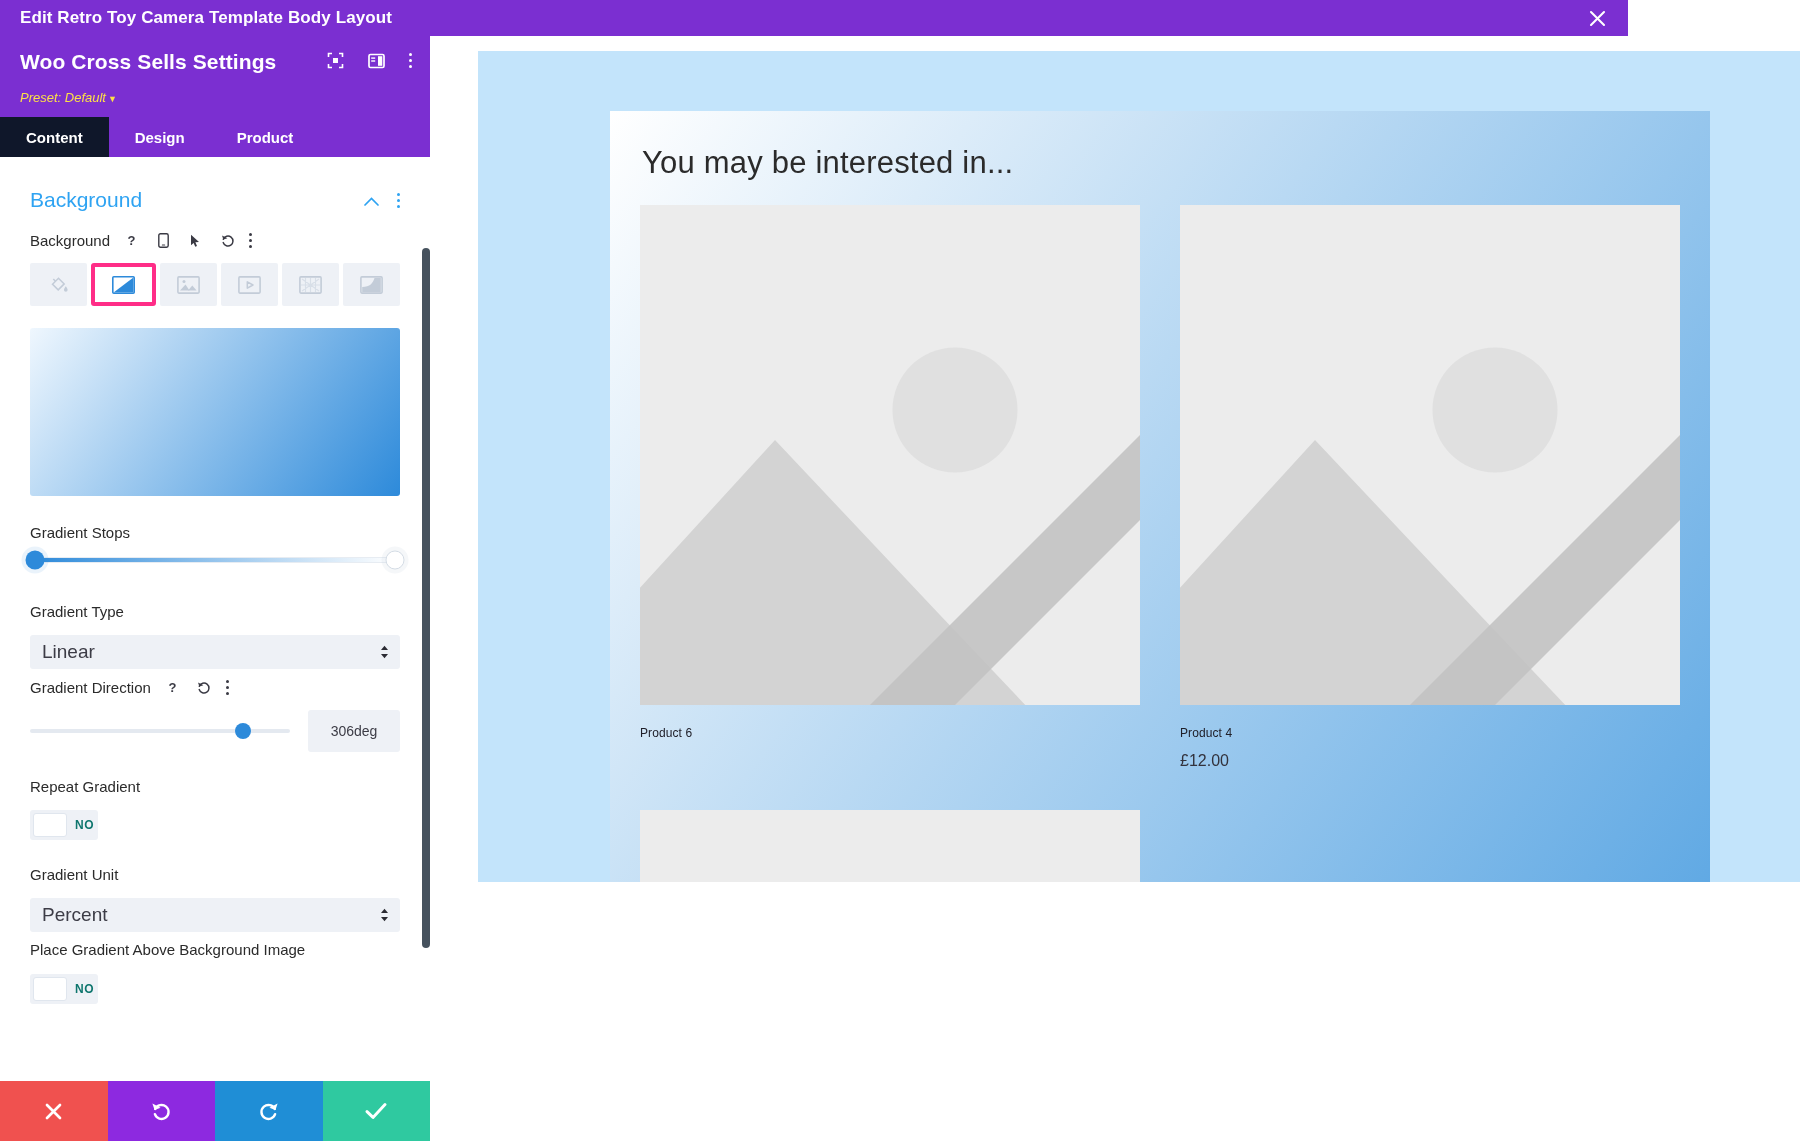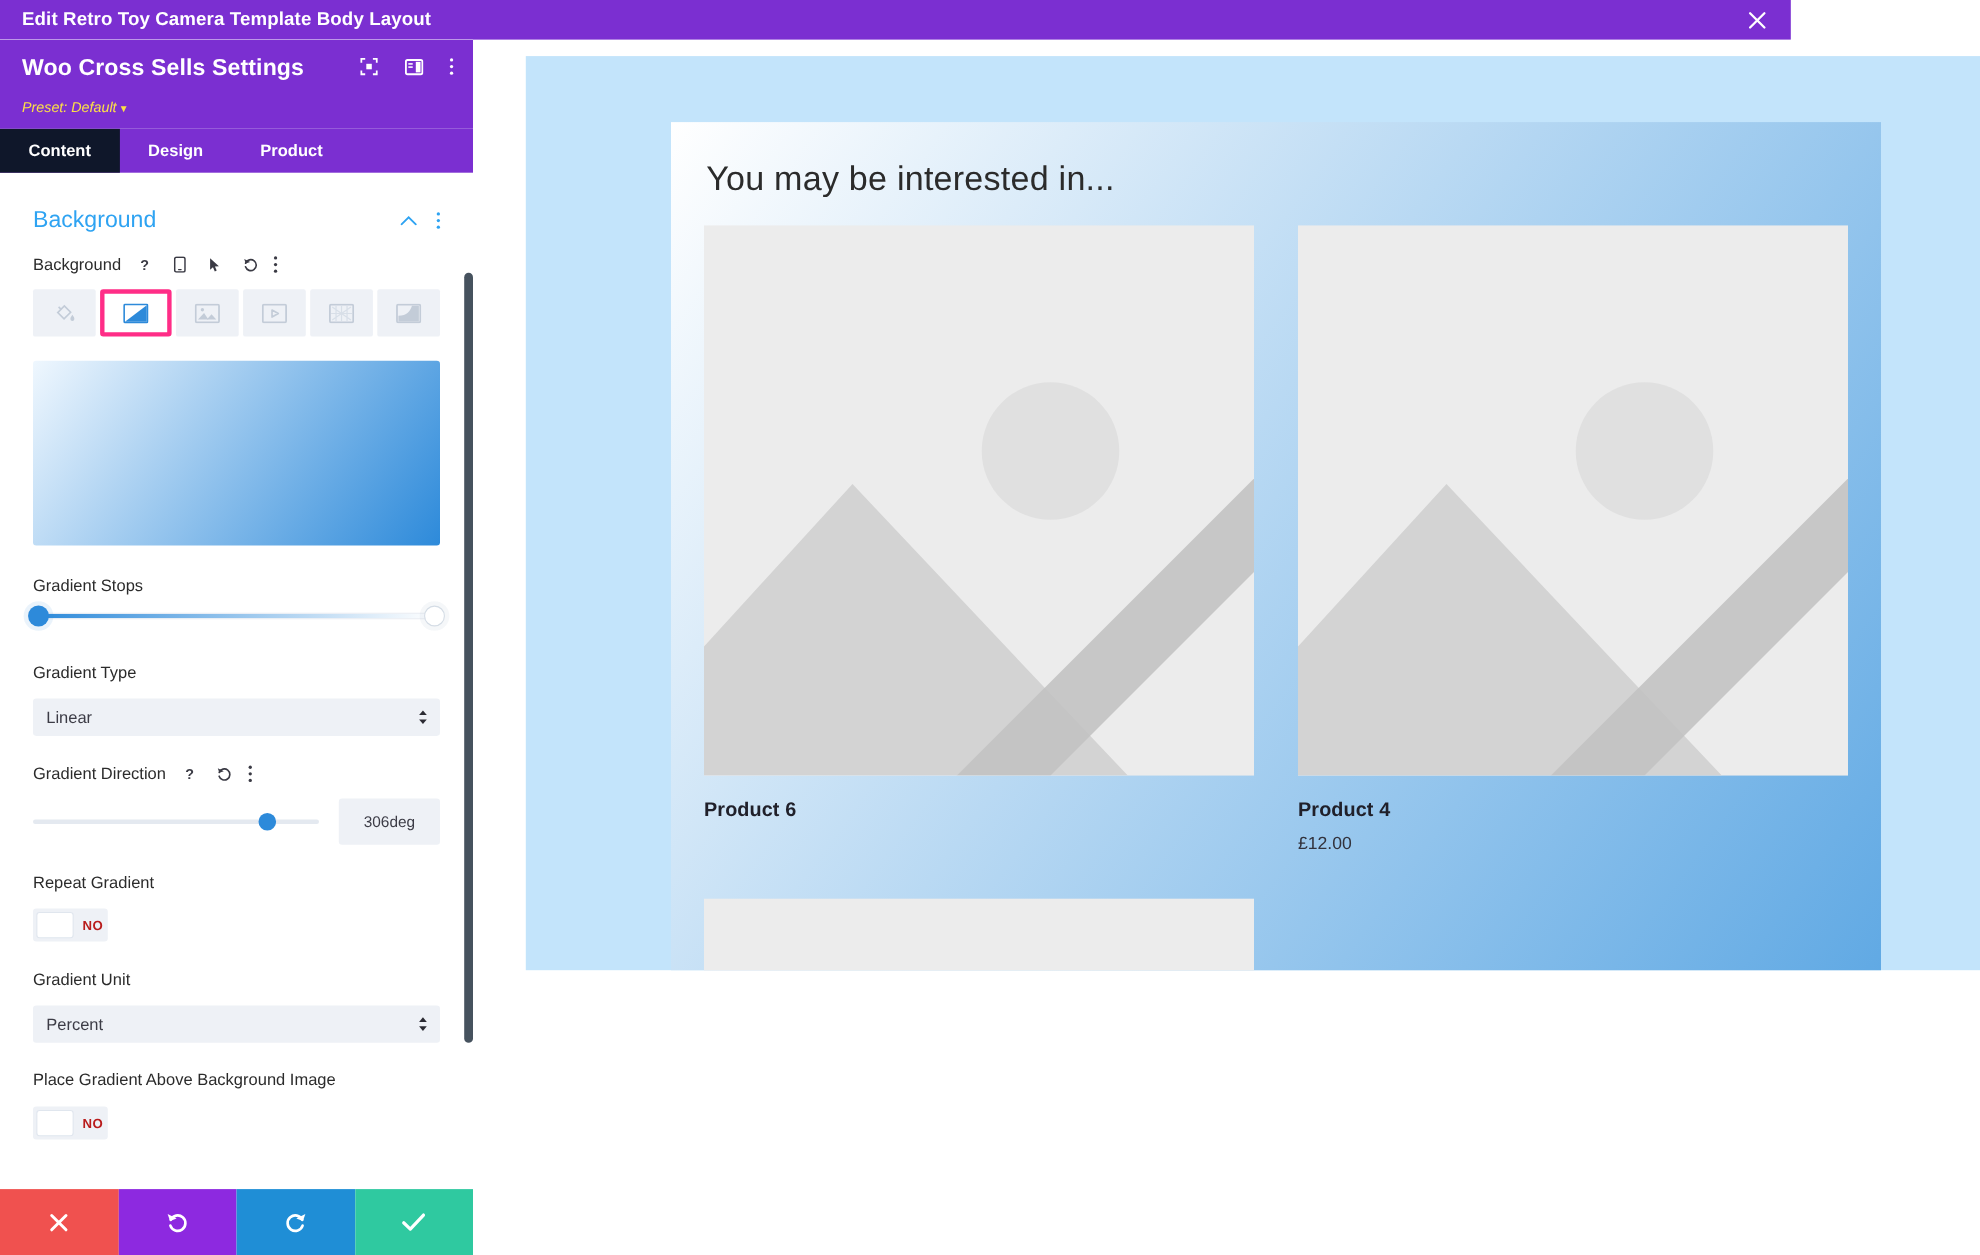--- a/index.html
+++ b/index.html
@@ -52,21 +52,21 @@
     column-gap: 40px;
     row-gap: 40px;
   }
   .product-card { width: 100%; }
   .ph {
     position: relative; width: 100%; padding-top: 100%;
     background: #ececec; overflow: hidden;
   }
   .ph svg { position: absolute; inset: 0; width: 100%; height: 100%; display:block; }
   .product-title {
-    margin-top: 21px; font-size: 18px; font-weight: 700; color: #20202a;
+    margin-top: 21px; font-size: 12px; font-weight: 400; color: #20202a;
     letter-spacing: .1px;
   }
   .product-price {
     margin-top: 12px; font-size: 16px; font-weight: 400; color: #32323c;
   }
   .fab {
     position: absolute; left: 521px; top: 880px;
     width: 46px; height: 46px; border-radius: 50%;
     background: #6c2bd9; display: flex; align-items: center; justify-content: center;
     gap: 5px; cursor: pointer; z-index: 6;
@@ -150,22 +150,22 @@
   .stop-handle {
     position: absolute; top: 50%; transform: translate(-50%, -50%);
     width: 19px; height: 19px; border-radius: 50%; cursor: pointer;
   }
   .stop-handle.filled { background: #2d8ada; box-shadow: 0 0 0 4px rgba(45,138,218,.10); }
   .stop-handle.hollow { background: #ffffff; border: 1px solid #d4dce5; box-shadow: 0 0 0 4px rgba(200,210,222,.18); }
 
   .select-box {
     position: relative; width: 100%; height: 34px; background: #eef1f6;
     border-radius: 3px; display: flex; align-items: center;
-    padding: 15px 12px; font-size: 15px; color: #3c3c46; cursor: pointer;
-    margin-bottom: 24px;
+    padding: 15px 12px; font-size: 19px; color: #3c3c46; cursor: pointer;
+    margin-bottom: 8px;
   }
   .select-arrows {
     position: absolute; right: 11px; top: 50%; transform: translateY(-50%);
     display: flex; flex-direction: column; gap: 2px; color: #2b2b33;
     font-size: 8px; line-height: 7px;
   }
 
   .slider-row { display: flex; align-items: center; gap: 18px; margin-bottom: 26px; }
   .slider-track {
     position: relative; flex: 1; height: 4px; border-radius: 2px; background: #e4e9f0;
@@ -178,21 +178,21 @@
     width: 92px; height: 42px; background: #eef1f6; border-radius: 3px;
     display: flex; align-items: center; justify-content: center;
     font-size: 14px; color: #3c3c46;
   }
 
   .toggle {
     width: 68px; height: 30px; background: #eef1f6; border-radius: 3px;
     display: flex; align-items: center; padding: 3px; cursor: pointer; margin-bottom: 26px;
   }
   .toggle-knob { width: 34px; height: 24px; background: #ffffff; border-radius: 3px; border:1px solid #e0e6ee; }
-  .toggle-text { font-size: 12px; color: #b91c1c; font-weight: 700; margin-left: 8px; letter-spacing:.5px;text-align:center; }
+  .toggle-text { font-size: 12px; color: #0f766e; font-weight: 700; margin-left: 8px; letter-spacing:.5px;text-align:center; }
 
   .two-line-label { font-size: 15px; color: #2b2b2b; line-height: 1.3; margin-bottom: 14px; }
 
   .panel-scrollbar {
     position: absolute; right: 0; top: 212px;
     width: 8px; height: 700px; background: #46525e; border-radius: 4px; cursor: pointer;
   }
 
   
   .actionbar {

